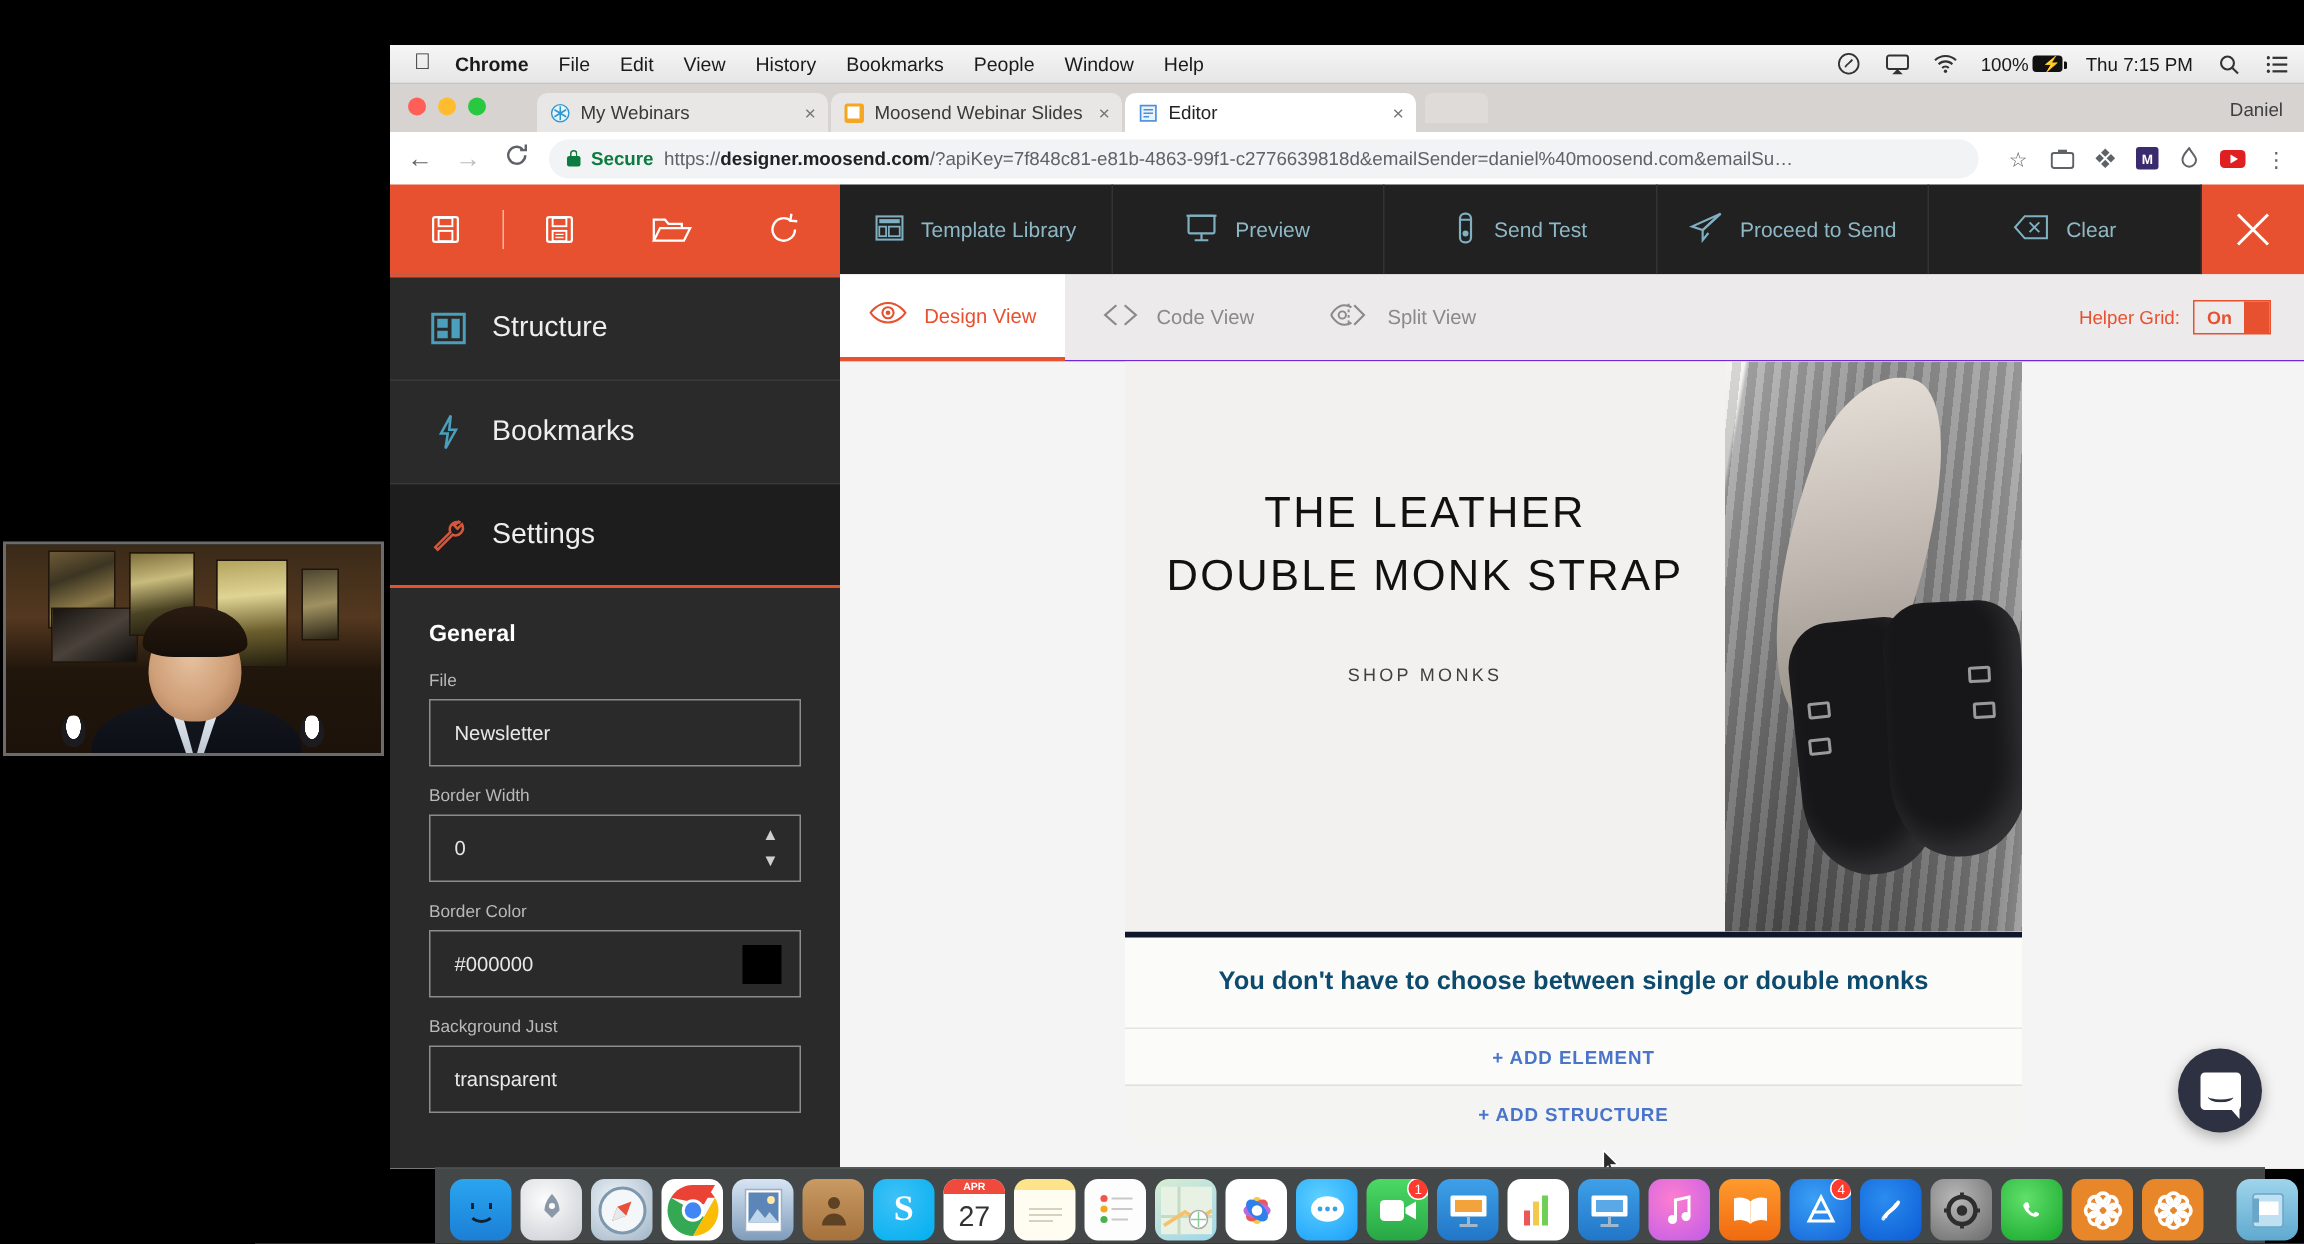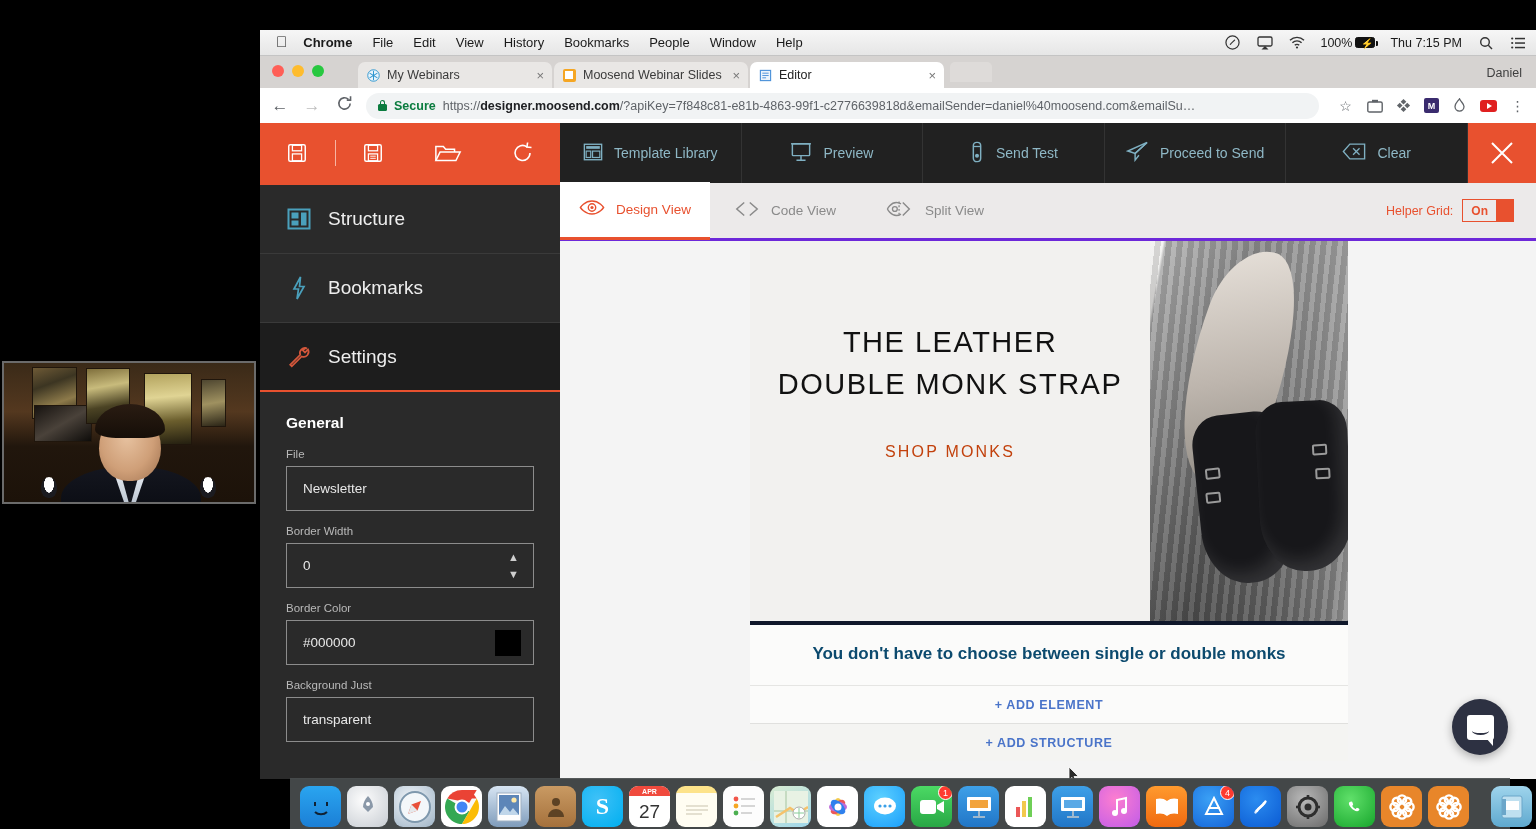--- a/index.html
+++ b/index.html
@@ -136,37 +136,37 @@
   .field { height:45px; border:1px solid #8c8c8c; background:#2a2a2a;
            display:flex; align-items:center; padding:0 16px; color:#e8e8e8;
            font-size:13.5px; margin-bottom:14px; position:relative; }
   .spin { position:absolute; right:14px; display:flex; flex-direction:column;
           color:#cfcfcf; font-size:11px; line-height:11px; gap:6px; }
   .swatch { position:absolute; right:12px; width:26px; height:26px; background:#000; }
 
   
   .canvas { flex:1; background:#fff; position:relative; }
   .viewtabs { height:58px; background:#eceaea; display:flex; align-items:center;
-              border-bottom:3px solid #6d28d9; }
+              border-bottom:1px solid #6d28d9; }
   .vt { width:150px; height:58px; display:flex; align-items:center; justify-content:center;
         gap:11px; font-size:13.5px; color:#8a8a8a; }
   .vt.active { background:#fff; color:#e8512f; border-bottom:3px solid #e8512f; }
   .helper { margin-left:auto; margin-right:22px; display:flex; align-items:center; gap:9px;
             font-size:12.5px; color:#e8512f; }
   .hg-toggle { border:1.5px solid #e8512f; display:flex; align-items:center; height:23px; }
   .hg-on { padding:0 8px; font-weight:bold; font-size:12px; color:#e8512f; }
   .hg-sw { width:17px; height:21px; background:#e8512f; }
 
   .stage { position:relative; height:538px; background:#f4f4f4; overflow:hidden; }
   .mail { position:absolute; left:190px; top:0; width:598px; background:#f7f7f5; }
   .hero { position:relative; height:380px; background:#f2f1ef; display:flex; }
   .hero-txt { width:400px; padding-top:80px; text-align:center; }
   .hero-sub { font-size:14px; letter-spacing:1.6px; color:#3a3a3a; margin-bottom:36px; }
   .hero-h1 { font-size:29px; letter-spacing:1.5px; color:#111; line-height:1.45; }
-  .hero-cta { margin-top:38px; font-size:16px; letter-spacing:2.2px; color:#c2410c; }
+  .hero-cta { margin-top:38px; font-size:12px; letter-spacing:2.2px; color:#404040; }
   .hero-img { flex:1; position:relative; overflow:hidden;
               background: linear-gradient(100deg,#f0efed 0%, #f0efed 5%, #9b9b9b 6%, #6f6f6f 40%, #8d8d8d 70%, #bdbdbd 92%, #efefef 100%); }
   .jeanfold { position:absolute; width:100%; height:100%;
     background:
       repeating-linear-gradient(96deg, rgba(255,255,255,.10) 0 5px, rgba(0,0,0,.12) 5px 11px),
       linear-gradient(170deg, rgba(255,255,255,.25), rgba(0,0,0,.35)); }
   .arm { position:absolute; left:40px; top:6px; width:96px; height:240px;
     background:linear-gradient(150deg,#e9e3dc,#bdb5ad 55%, #8d8880);
     border-radius:48% 52% 40% 60% / 30% 70% 30% 70%; transform:rotate(20deg); }
   .shoe { position:absolute; width:92px; height:170px; background:#17171a;

